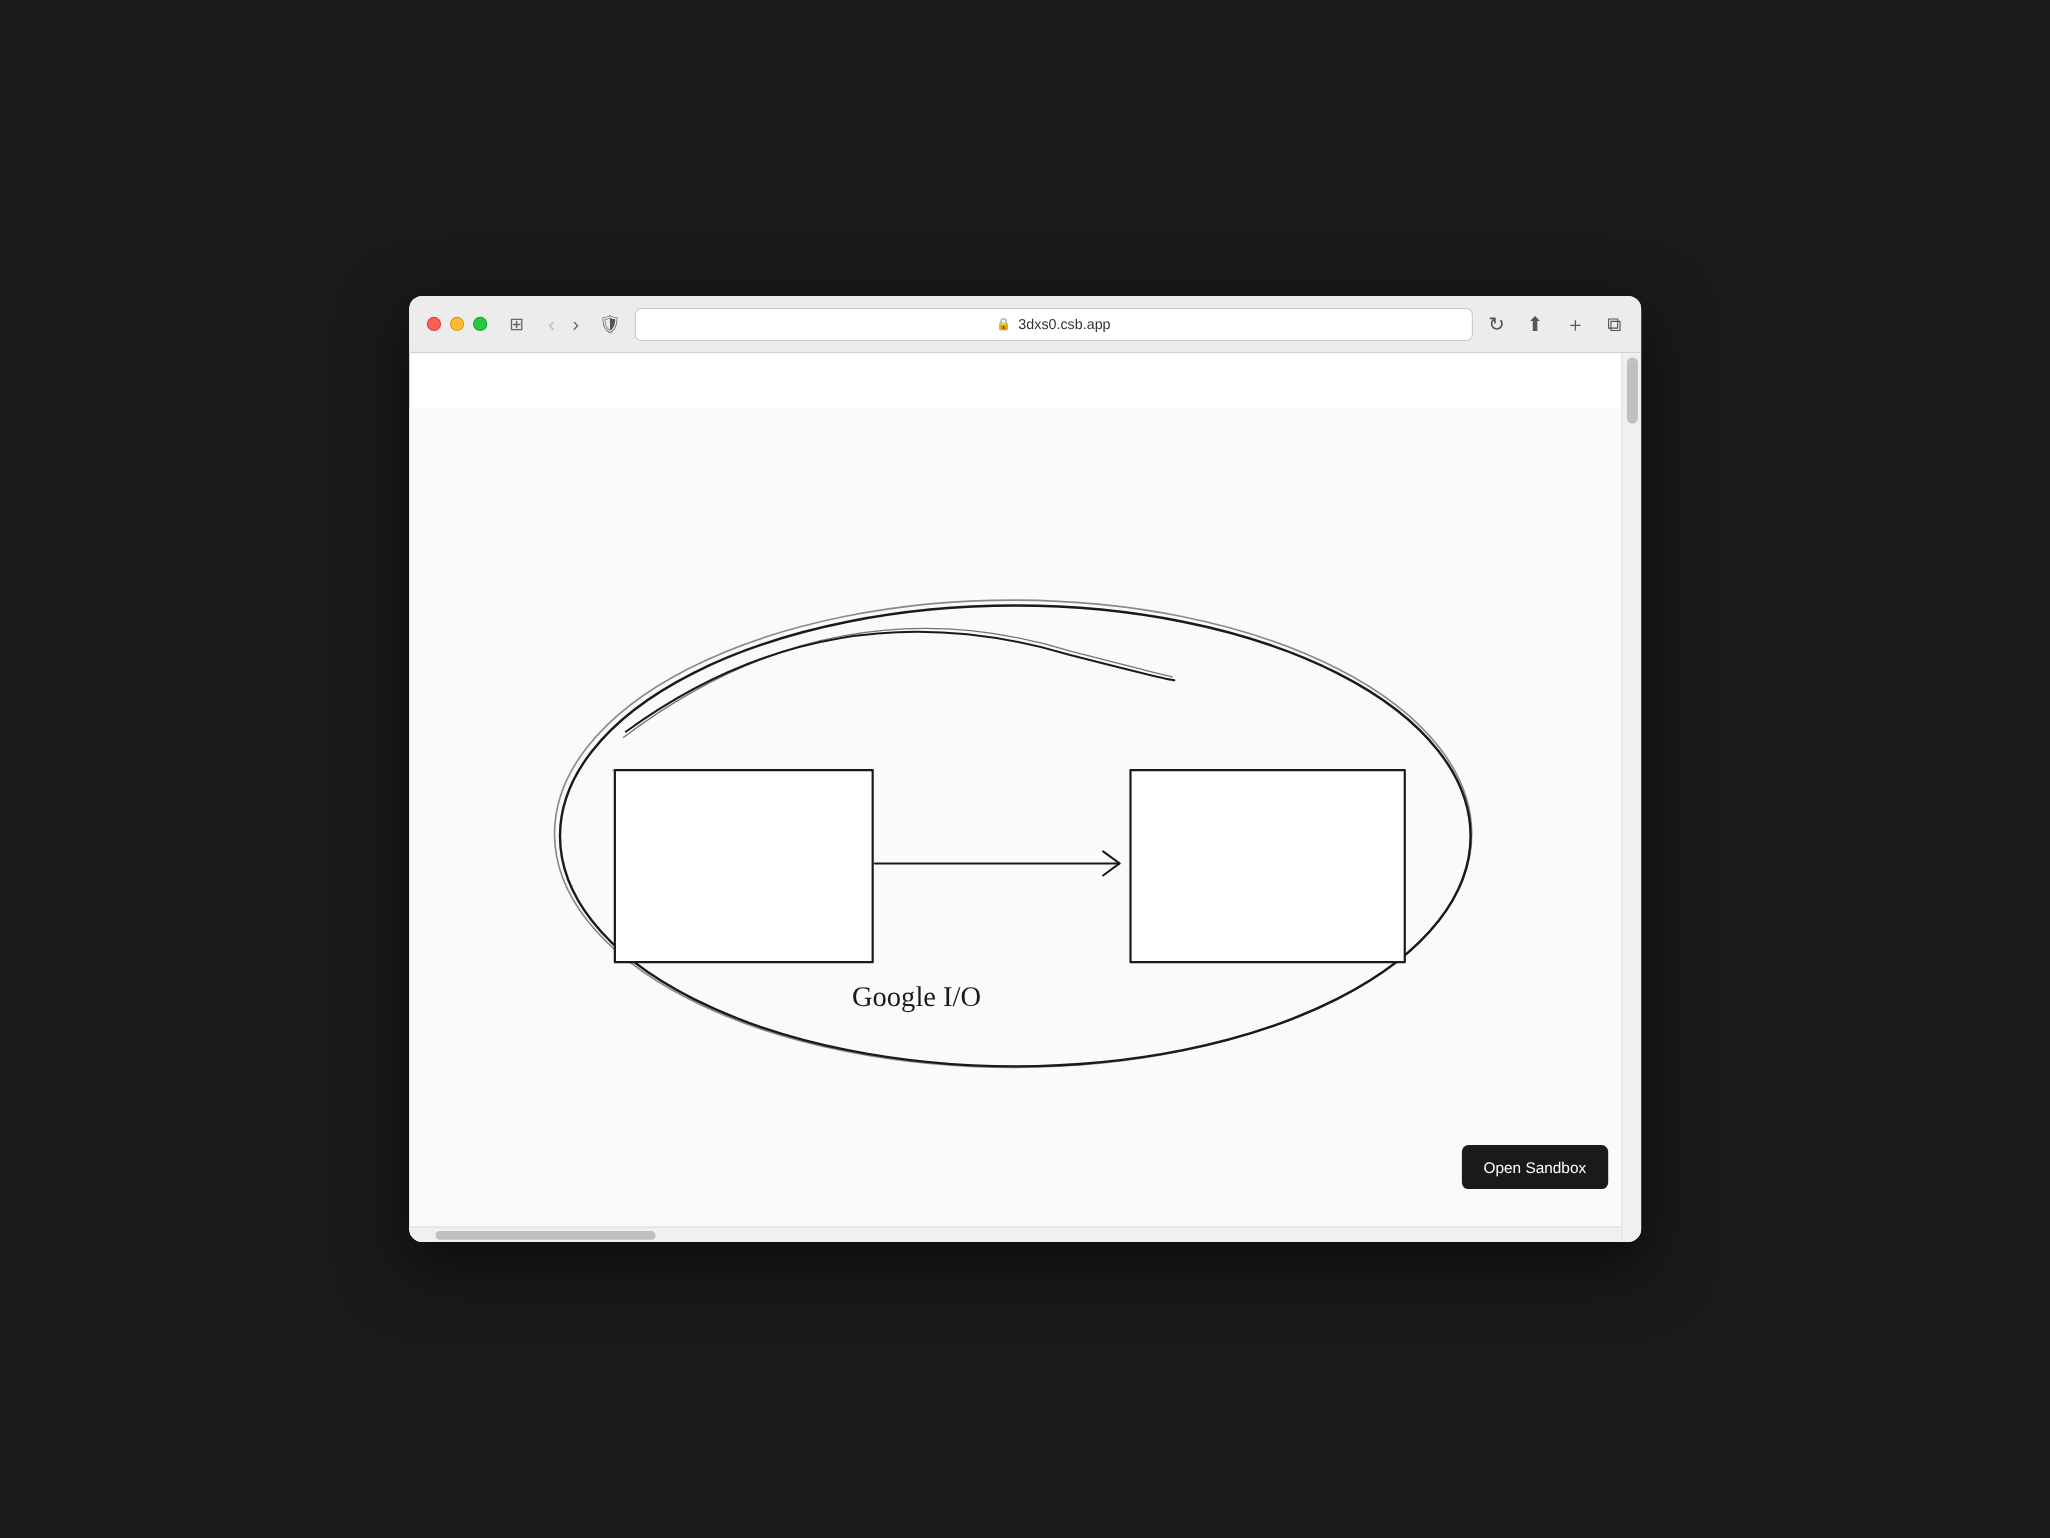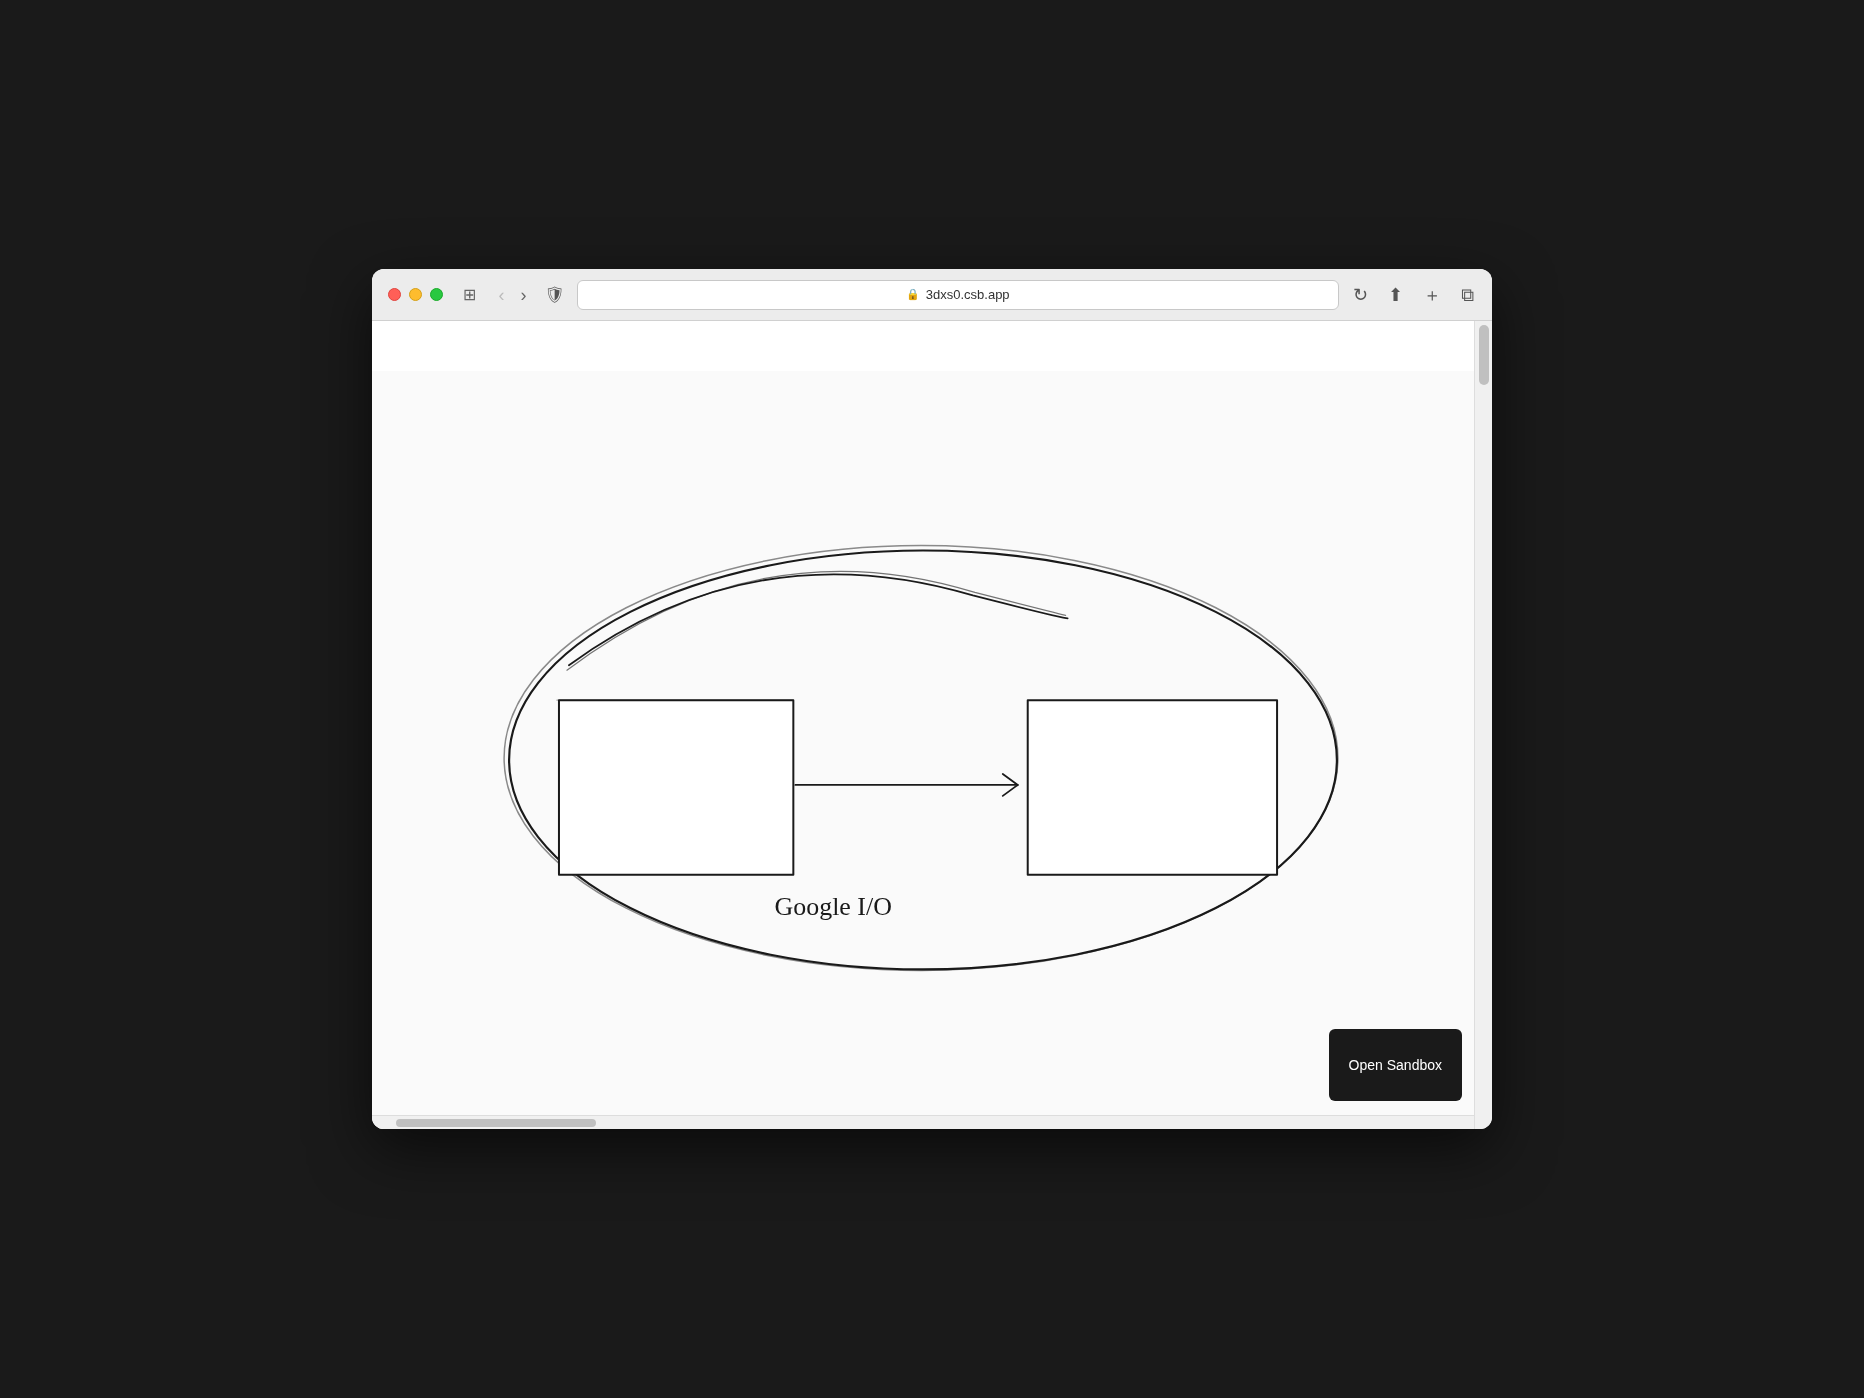--- a/index.html
+++ b/index.html
@@ -210,26 +210,26 @@
       width: 200px;
       height: 8px;
       background: #c0c0c0;
       border-radius: 4px;
       margin-left: 20px;
     }
 
     
     .open-sandbox-btn {
       position: absolute;
-      bottom: 28px;
+      bottom: 48px;
       right: 30px;
       background: #1a1a1a;
       color: white;
       border: none;
-      padding: 28px 20px;
+      padding: 12px 20px;
       border-radius: 6px;
       font-size: 14px;
       cursor: pointer;
       font-family: -apple-system, BlinkMacSystemFont, 'Helvetica Neue', sans-serif;
       font-weight: 500;
       z-index: 20;
     }
   </style>
 </head>
 <body>

